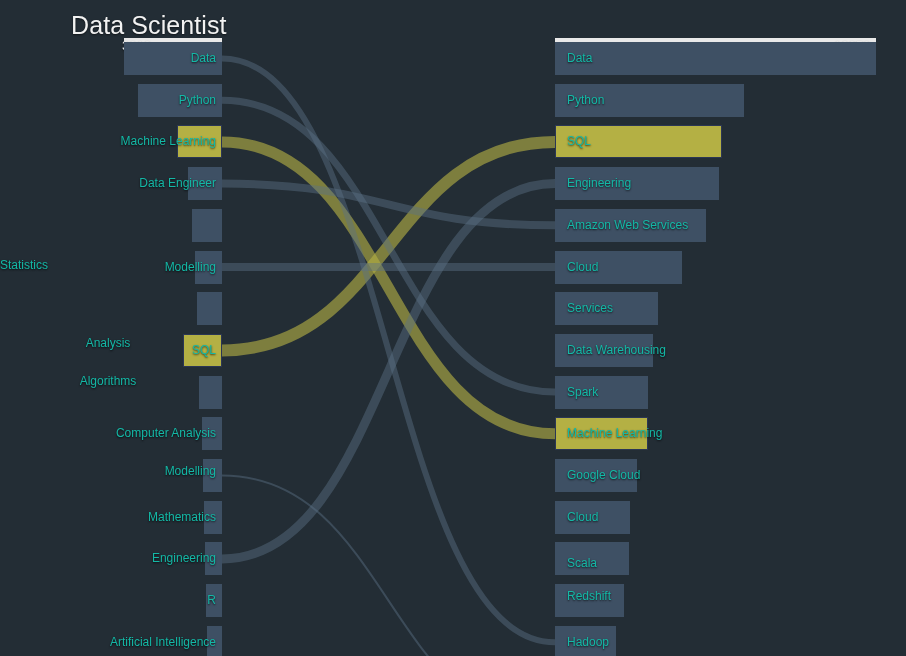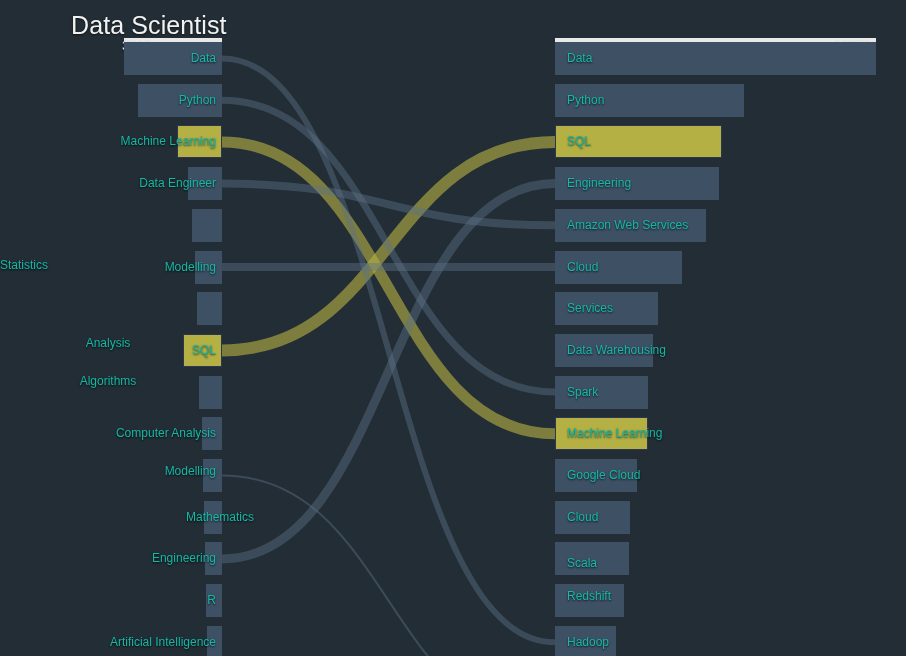--- a/index.html
+++ b/index.html
@@ -108,21 +108,21 @@
       <div class="bar-label" style="top: 292.2px; right: 690px; left: 0px; width: 216px; text-align: center; margin-top: 35px;">Analysis</div>
       <div class="bar hl" style="top: 333.9px; width: 39.0816px; left: 182.918px;"></div>
       <div class="bar-label" style="top: 333.9px; right: 690px; left: 0px; width: 216px; text-align: right;">SQL</div>
       <div class="bar normal" style="top: 375.6px; width: 22.5015px; left: 199.498px;"></div>
       <div class="bar-label" style="top: 365px; right: 690px; left: 0px; width: 216px; text-align: center;">Algorithms</div>
       <div class="bar normal" style="top: 417.3px; width: 20.429px; left: 201.571px;"></div>
       <div class="bar-label" style="top: 417.3px; right: 690px; left: 0px; width: 216px; text-align: right;">Computer Analysis</div>
       <div class="bar normal" style="top: 459px; width: 18.9486px; left: 203.051px;"></div>
       <div class="bar-label" style="top: 455px; right: 690px; left: 0px; width: 216px; text-align: right;">Modelling</div>
       <div class="bar normal" style="top: 500.7px; width: 18.0604px; left: 203.94px;"></div>
-      <div class="bar-label" style="top: 500.7px; right: 690px; left: 0px; width: 216px; text-align: right; padding-left: 38px;">Mathematics</div>
+      <div class="bar-label" style="top: 500.7px; right: 690px; left: 0px; width: 216px; text-align: right;">Mathematics</div>
       <div class="bar normal" style="top: 542.4px; width: 17.1722px; left: 204.828px;"></div>
       <div class="bar-label" style="top: 542.4px; right: 690px; left: 0px; width: 216px; text-align: right;">Engineering</div>
       <div class="bar normal" style="top: 584.1px; width: 15.9879px; left: 206.012px;"></div>
       <div class="bar-label" style="top: 584.1px; right: 690px; left: 0px; width: 216px; text-align: right;">R</div>
       <div class="bar normal" style="top: 625.8px; width: 15.3958px; left: 206.604px;"></div>
       <div class="bar-label" style="top: 625.8px; right: 690px; left: 0px; width: 216px; text-align: right;">Artificial Intelligence</div>
     </div>
   <div class="right" id="bars-right">
       <div class="bar normal" style="top: 42px; width: 321px; left: 555px;"></div>
       <div class="bar-label" style="top: 42px; left: 567px; text-align: left;">Data</div>

